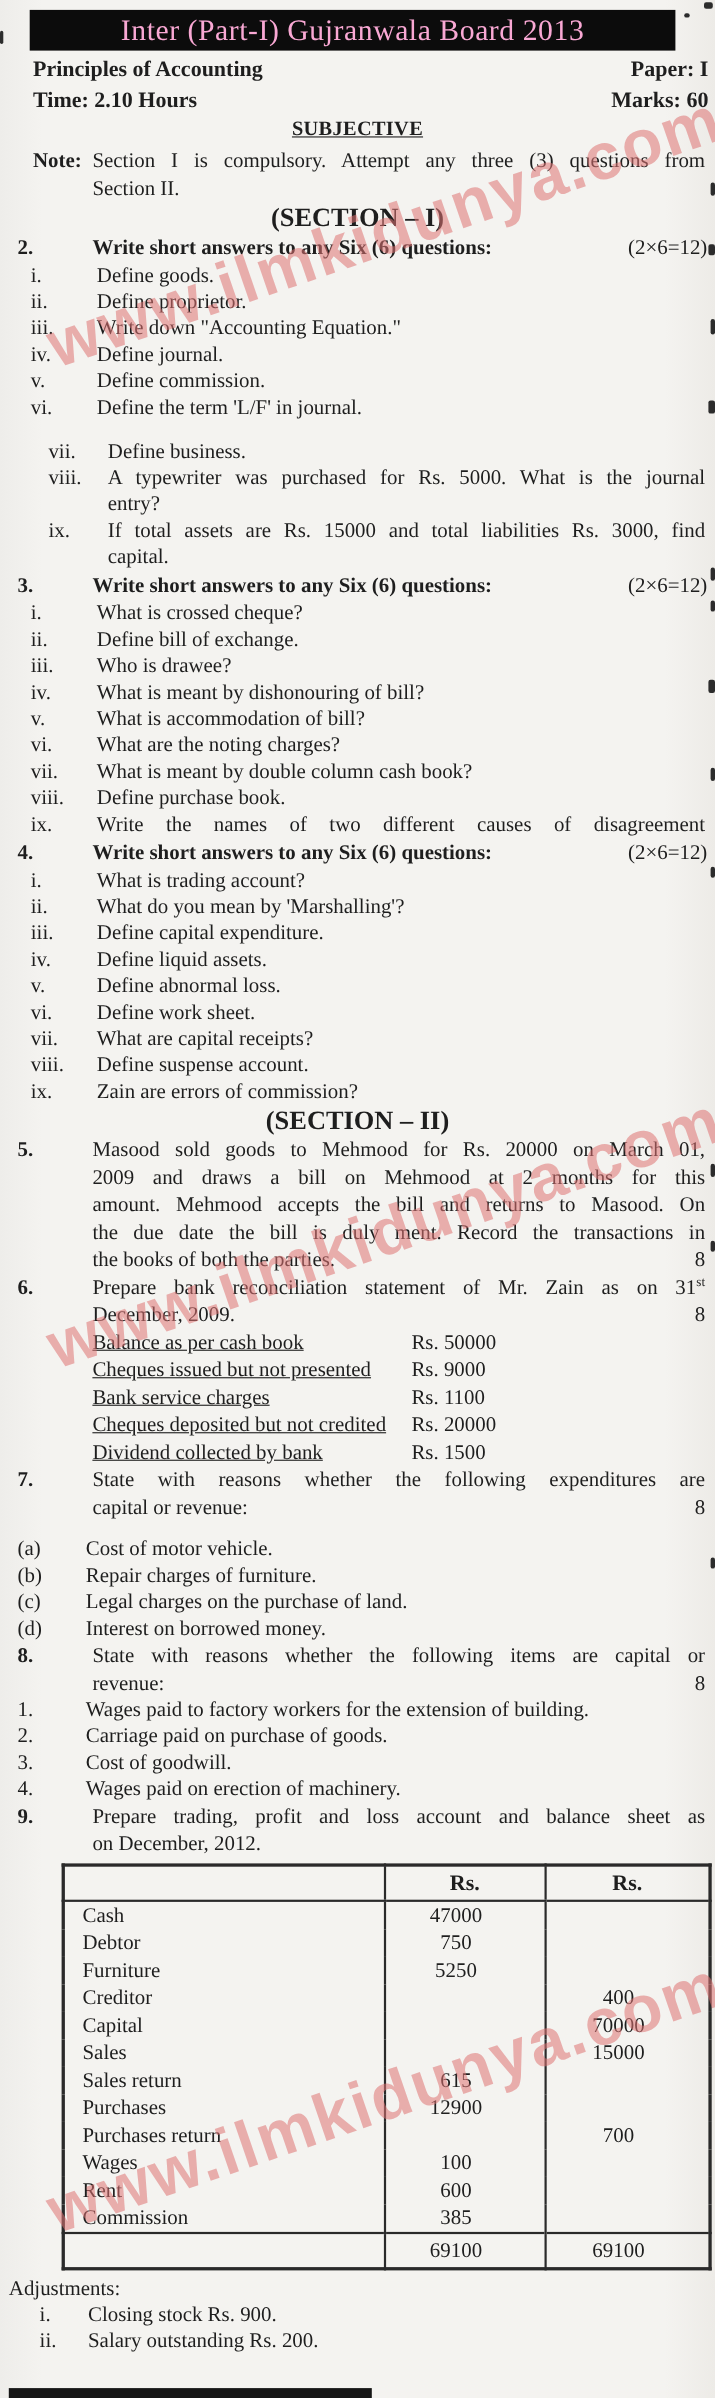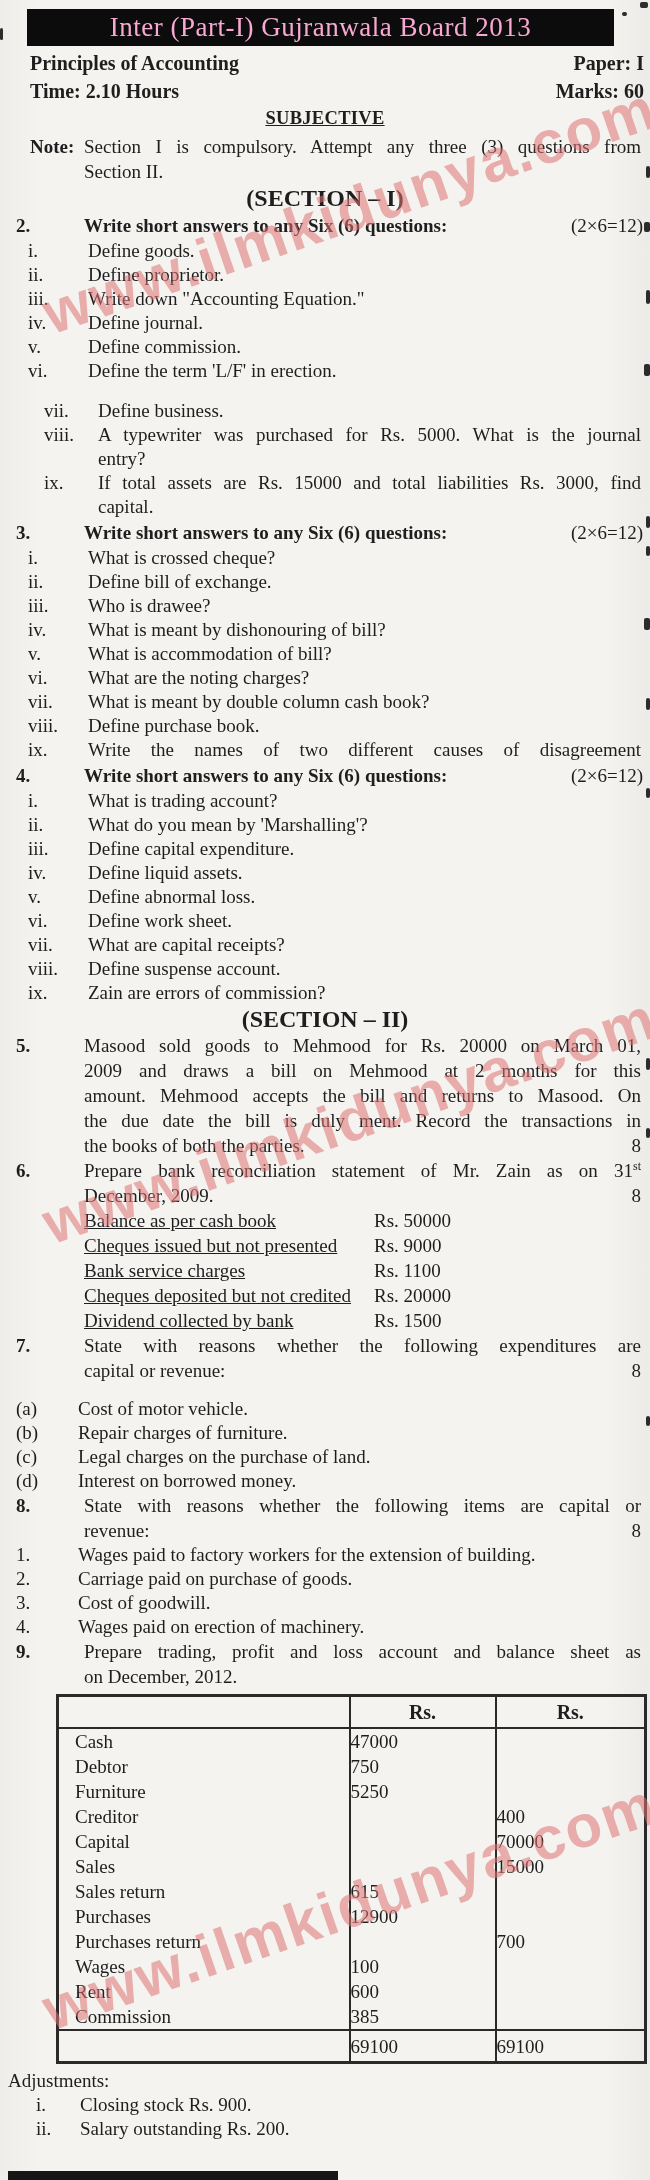--- a/index.html
+++ b/index.html
@@ -40,21 +40,21 @@
   .gap16 {height:16px;} .gap14 {height:14px;}
   
   table.tb {border-collapse:collapse; margin:5px 0 0 56px; width:588px; table-layout:fixed;
             border:3px solid #2a2a2a;}
   .tb th,.tb td {padding:0; font-size:19px;}
   .tb thead th {border-bottom:2px solid #2a2a2a; font-weight:bold; font-size:20px;
                 height:30px; text-align:center;}
   .tb .bl {border-left:2px solid #2a2a2a;}
   .tb td {height:25px; line-height:25px;}
   .tb td.lbl {padding-left:16px;}
-  .tb td.amt {text-align:left; padding-right:16px;}
+  .tb td.amt {text-align:center; padding-right:16px;}
   .tb tr.total td {border-top:2px solid #2a2a2a; height:30px;}
   .adjust-head {margin:5px 0 0 8px; line-height:24px;}
   .irow.adj {line-height:24px;}
   
   .wm {position:absolute; left:25px; width:650px; height:72px; text-align:center;
        font-family:"Liberation Sans", sans-serif; font-weight:bold; font-size:60px;
        color:rgba(222,115,115,0.55); letter-spacing:2px; white-space:nowrap;
        transform:rotate(-19deg); pointer-events:none; z-index:5;}
   #wm1{top:176px;} #wm2{top:1086px;} #wm3{top:1872px;}
   
@@ -109,21 +109,21 @@
   <div class="irow">
       <span class="inum">iv.</span>
       <span class="itxt">Define journal.</span>
     </div>
   <div class="irow">
       <span class="inum">v.</span>
       <span class="itxt">Define commission.</span>
     </div>
   <div class="irow">
       <span class="inum">vi.</span>
-      <span class="itxt">Define the term 'L/F' in erection.</span>
+      <span class="itxt">Define the term 'L/F' in journal.</span>
     </div>
 
   <div class="gap16"></div>
 
   <div class="irow sub">
       <span class="inum">vii.</span>
       <span class="itxt">Define business.</span>
     </div>
   <div class="irow sub">
       <span class="inum">viii.</span>

